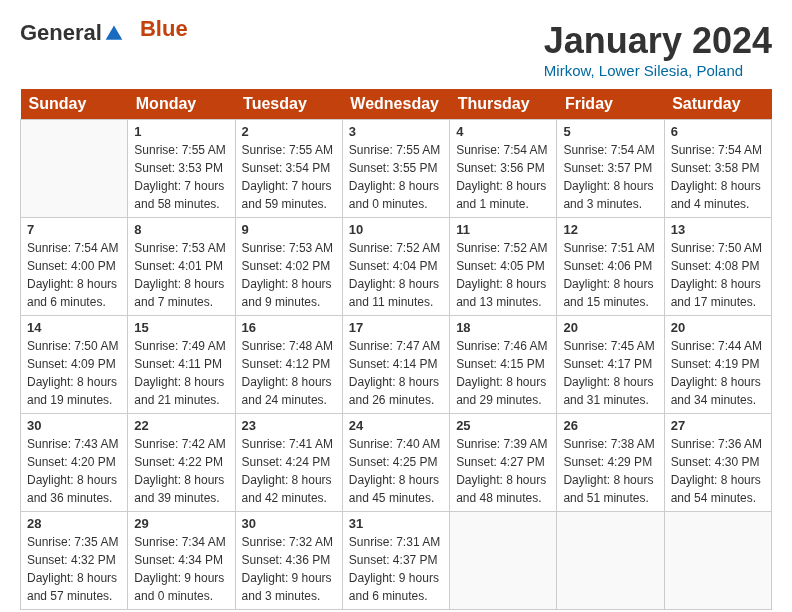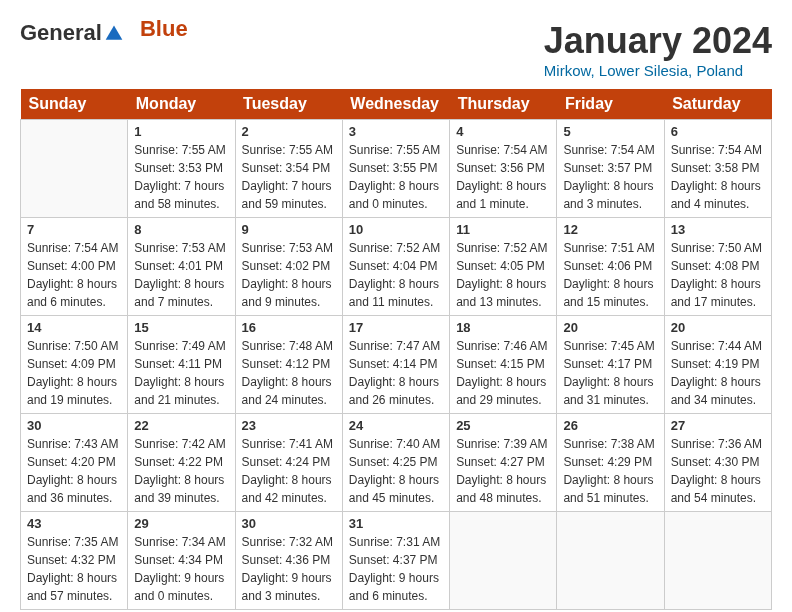--- a/index.html
+++ b/index.html
@@ -216,21 +216,21 @@
           <div class="date-num">26</div>
           <div class="cell-info">Sunrise: 7:38 AM<br>Sunset: 4:29 PM<br>Daylight: 8 hours<br>and 51 minutes.</div>
         </td>
         <td>
           <div class="date-num">27</div>
           <div class="cell-info">Sunrise: 7:36 AM<br>Sunset: 4:30 PM<br>Daylight: 8 hours<br>and 54 minutes.</div>
         </td>
       </tr>
       <tr class="week-row">
         <td>
-          <div class="date-num">43</div>
+          <div class="date-num">28</div>
           <div class="cell-info">Sunrise: 7:35 AM<br>Sunset: 4:32 PM<br>Daylight: 8 hours<br>and 57 minutes.</div>
         </td>
         <td>
           <div class="date-num">29</div>
           <div class="cell-info">Sunrise: 7:34 AM<br>Sunset: 4:34 PM<br>Daylight: 9 hours<br>and 0 minutes.</div>
         </td>
         <td>
           <div class="date-num">30</div>
           <div class="cell-info">Sunrise: 7:32 AM<br>Sunset: 4:36 PM<br>Daylight: 9 hours<br>and 3 minutes.</div>
         </td>

